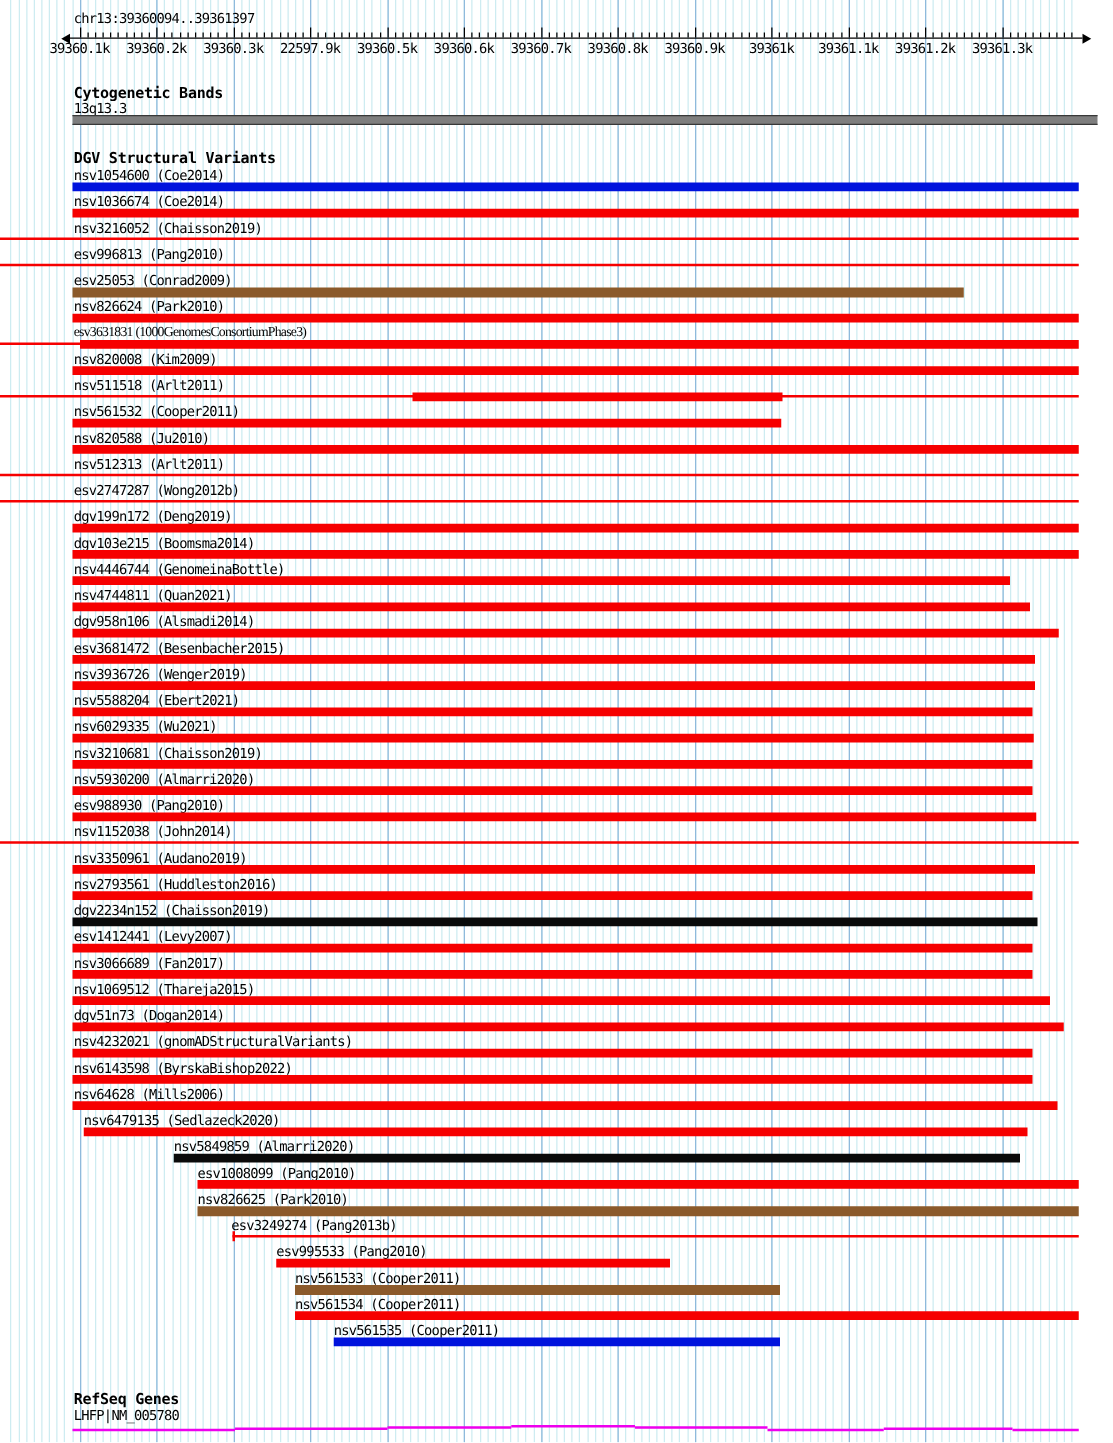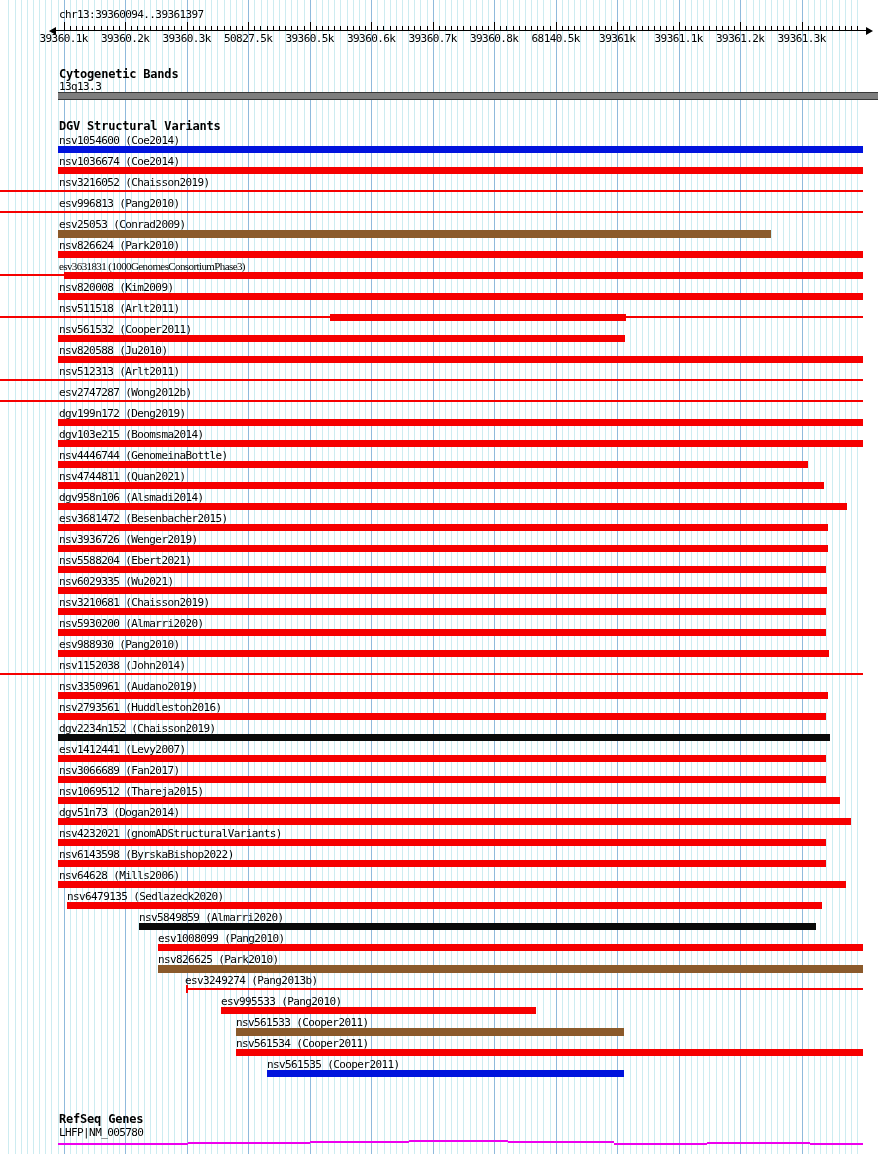--- a/index.html
+++ b/index.html
@@ -312,26 +312,26 @@
         <div class="tick" style="left: 832.45px; top: 26px; height: 4px;"></div>
         <div class="tick" style="left: 838.6px; top: 26px; height: 4px;"></div>
         <div class="tick" style="left: 844.75px; top: 26px; height: 4px;"></div>
         <div class="tick" style="left: 850.9px; top: 26px; height: 4px;"></div>
         <div class="tick" style="left: 857.05px; top: 26px; height: 4px;"></div>
       </div>
     <div id="ticklabel-layer">
         <div class="ticklabel" style="left: 31.66px; top: 32px;">39360.1k</div>
         <div class="ticklabel" style="left: 93.16px; top: 32px;">39360.2k</div>
         <div class="ticklabel" style="left: 154.67px; top: 32px;">39360.3k</div>
-        <div class="ticklabel" style="left: 216.17px; top: 32px;">50827.5k</div>
+        <div class="ticklabel" style="left: 216.17px; top: 32px;">22597.9k</div>
         <div class="ticklabel" style="left: 277.67px; top: 32px;">39360.5k</div>
         <div class="ticklabel" style="left: 339.18px; top: 32px;">39360.6k</div>
         <div class="ticklabel" style="left: 400.68px; top: 32px;">39360.7k</div>
         <div class="ticklabel" style="left: 462.18px; top: 32px;">39360.8k</div>
-        <div class="ticklabel" style="left: 523.69px; top: 32px;">68140.5k</div>
+        <div class="ticklabel" style="left: 523.69px; top: 32px;">39360.9k</div>
         <div class="ticklabel" style="left: 585.19px; top: 32px;">39361k</div>
         <div class="ticklabel" style="left: 646.69px; top: 32px;">39361.1k</div>
         <div class="ticklabel" style="left: 708.2px; top: 32px;">39361.2k</div>
         <div class="ticklabel" style="left: 769.7px; top: 32px;">39361.3k</div>
       </div>
   </div>
 
   <div class="hdr" style="left:59px;top:68px;">Cytogenetic Bands</div>
   <div class="txt" style="left:59px;top:80px;">13q13.3</div>
   <div id="cyto-band" style="left: 58px; top: 92px; width: 820px; height: 8px; background: rgb(126, 126, 126);"></div>

